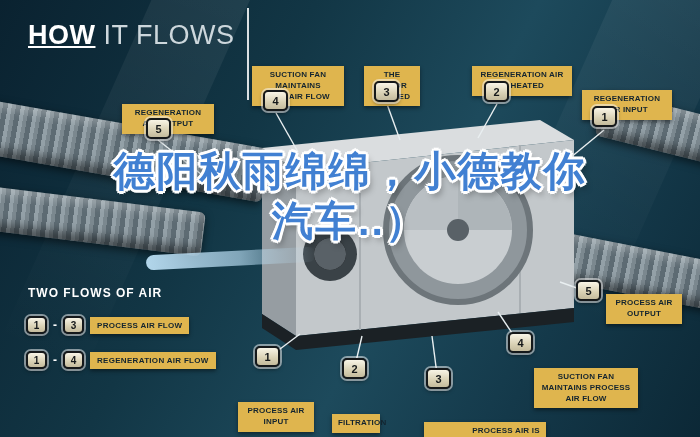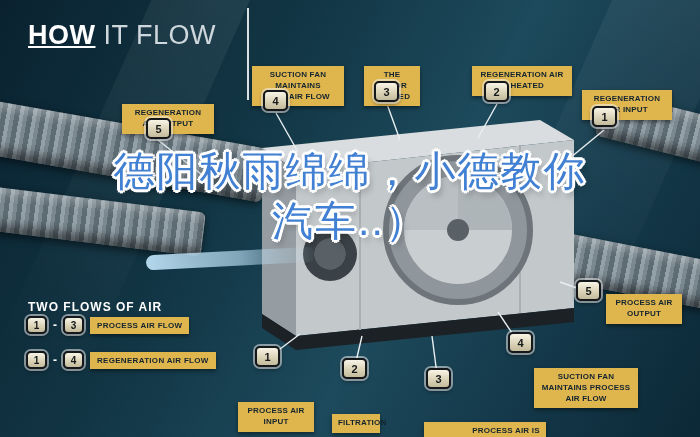--- a/index.html
+++ b/index.html
@@ -49,31 +49,31 @@
     white-space:pre-line; box-shadow:0 2px 4px rgba(0,0,0,.45);margin-top:28px;
   }
 
   
   .title { position:absolute; left:28px; top:20px; font-size:27px; letter-spacing:.5px; z-index:6; }
   .title .bold { color:#ffffff; font-weight:800;text-decoration:underline; }
   .title .light { color:#cdd7dc; font-weight:300; }
   .title-divider { position:absolute; left:247px; top:8px; width:2px; height:92px; background:rgba(255,255,255,.85); z-index:6; }
 
   
-  .legend-title { position:absolute; left:28px; top:286px; color:#ffffff; font-weight:bold; font-size:12px; letter-spacing:1px; z-index:6;margin-top:14px; }
+  .legend-title { position:absolute; left:28px; top:286px; color:#ffffff; font-weight:bold; font-size:12px; letter-spacing:1px; z-index:6; }
   .legend-row { position:absolute; display:flex; align-items:center; gap:6px; z-index:6; }
   .legend-row.r1 { left:26px; top:316px; }
   .legend-row.r2 { left:26px; top:351px; }
   .legend-sep { color:#ffffff; font-weight:bold; font-size:12px; }
   .legend-label { background:#dfb54e; color:#13242f; font-size:8px; font-weight:bold; padding:4px 7px; letter-spacing:.3px; box-shadow:0 2px 4px rgba(0,0,0,.45); }
 
   
   .overlay-text {
     position:absolute; left:0; top:146px; width:700px; z-index:8;
-    text-align:center; font-weight:normal; font-size:41px; line-height:1.22;
+    text-align:center; font-weight:bold; font-size:41px; line-height:1.22;
     color:#4180d2; letter-spacing:2px;
     text-shadow:
       -2px -2px 0 #fff, 2px -2px 0 #fff, -2px 2px 0 #fff, 2px 2px 0 #fff,
       0 -3px 0 #fff, 0 3px 0 #fff, -3px 0 0 #fff, 3px 0 0 #fff,
       3px 5px 6px rgba(0,0,0,.35);
   }
   .swoosh {
     position:absolute; left:146px; top:251px; width:170px; height:15px; z-index:7;
     background:linear-gradient(90deg, rgba(187,223,244,.95) 0%, rgba(187,223,244,.65) 55%, rgba(187,223,244,0) 100%);
     border-radius:8px; transform:rotate(-3deg);
@@ -121,21 +121,21 @@
       <line x1="588" y1="292" x2="560" y2="282"></line>
       <line x1="520" y1="345" x2="498" y2="312"></line>
       <line x1="438" y1="382" x2="432" y2="336"></line>
       <line x1="354" y1="370" x2="362" y2="336"></line>
       <line x1="268" y1="358" x2="300" y2="334"></line>
     </g>
   </svg>
 
   <div class="title">
     <span class="bold">HOW</span>
-    <span class="light">IT FLOW</span>
+    <span class="light">IT FLOWS</span>
   </div>
   <div class="title-divider"></div>
 
   <div class="callout-label" style="left:122px; top:76px; width:92px;">REGENERATION
 AIR OUTPUT</div>
   <div class="badge" style="left:146px; top:118px;">5</div>
 
   <div class="callout-label" style="left:252px; top:38px; width:92px;">SUCTION FAN
 MAINTAINS
 REG. AIR FLOW</div>

